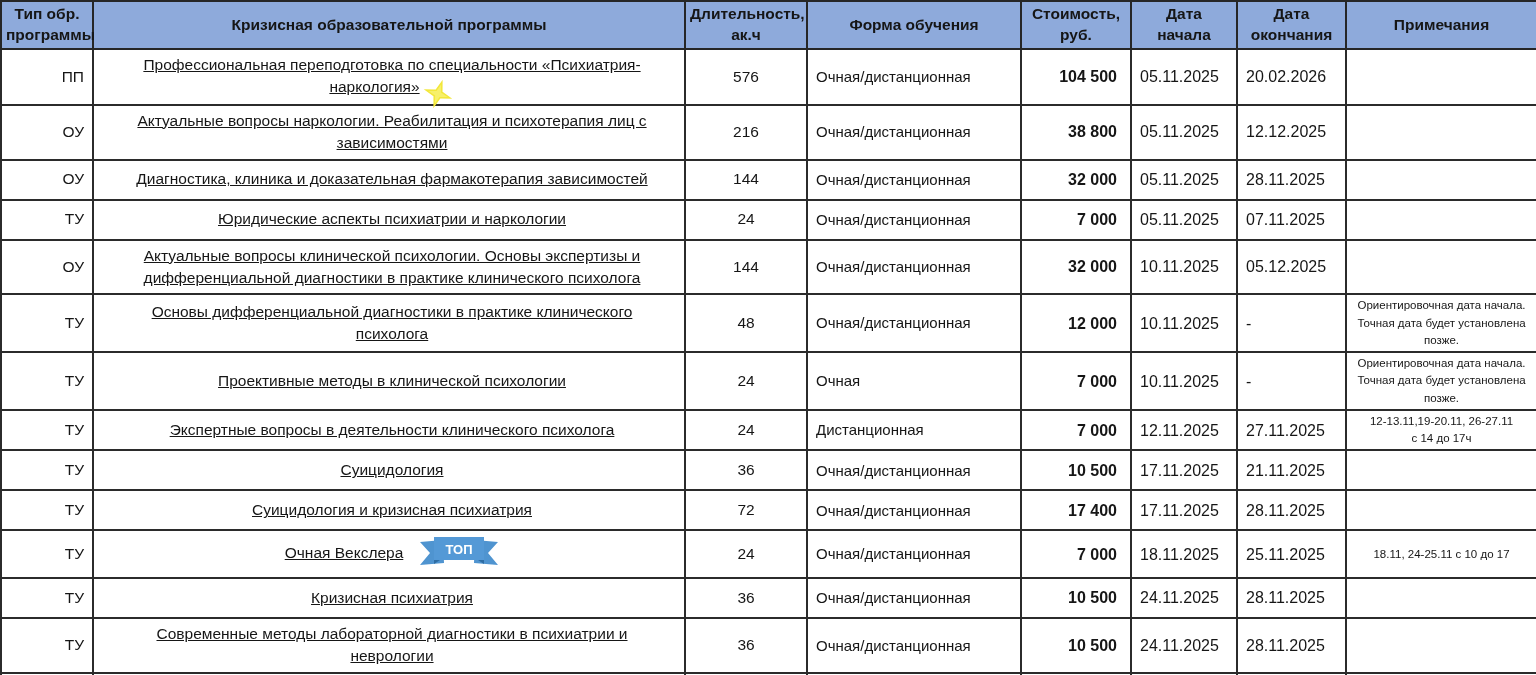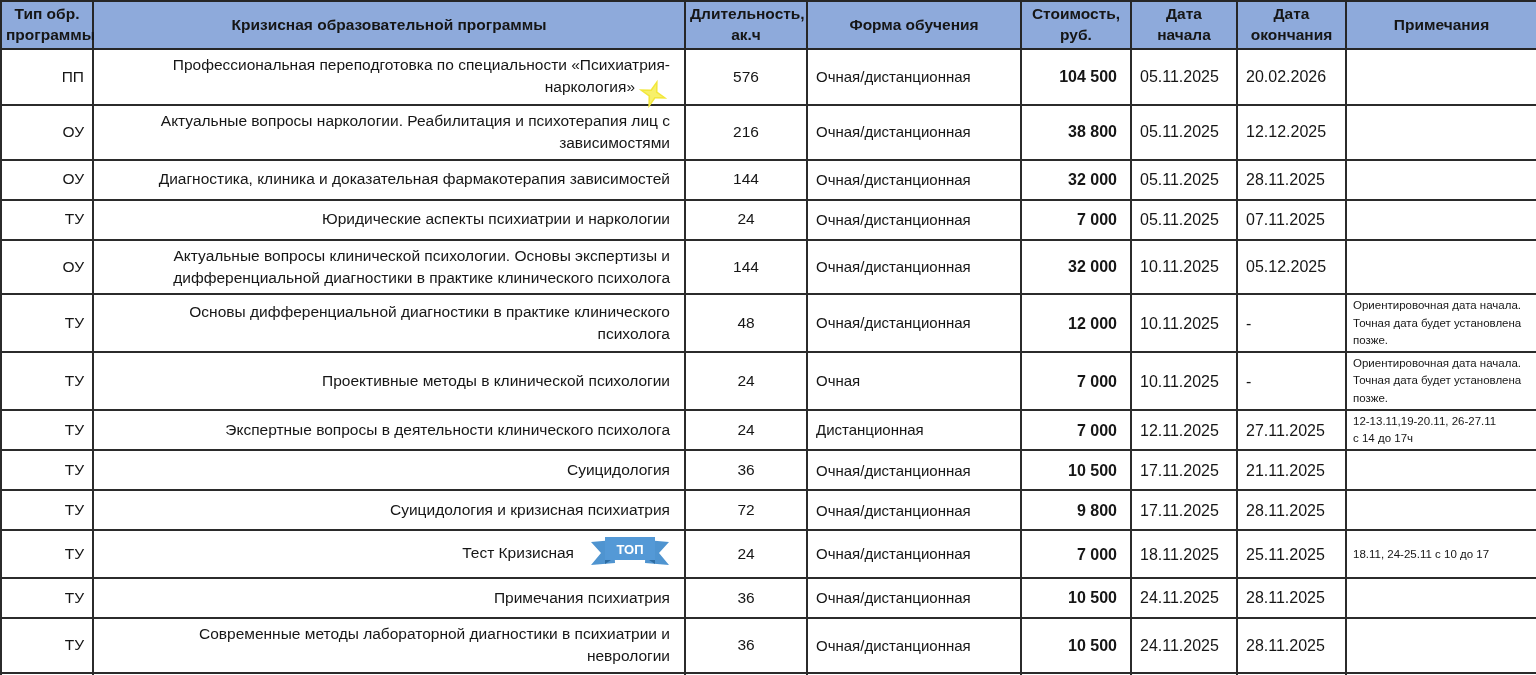--- a/index.html
+++ b/index.html
@@ -45,27 +45,27 @@
     border-color: #262626;
   }
   tbody td {
     font-size: 15.5px;
     vertical-align: middle;
     padding: 4px 8px;
     height: 40px;
     line-height: 1.45;
   }
   td.c-type { text-align: right; }
-  td.c-name { text-align: right; padding-left: 20px; padding-right: 14px; }
+  td.c-name { text-align: center; padding-left: 20px; padding-right: 14px; text-decoration: underline; }
   td.c-dur  { text-align: center; }
   td.c-form { font-size: 15px; }
   td.c-cost { text-align: right; font-weight: bold; padding-right: 13px; font-size: 16px; }
   td.c-start, td.c-end { font-size: 16px; }
   td.c-notes {
-    text-align: left;
+    text-align: center;
     font-size: 11.5px;
     line-height: 1.5;
     white-space: pre-line;
     padding: 2px 6px;
   }
   .name-wrap { position: relative; display: inline; }
   .star {
     display: inline-block;
     vertical-align: middle;
     margin-left: 1px;
@@ -213,45 +213,45 @@
     <td class="c-cost">10 500</td>
     <td class="c-start">17.11.2025</td>
     <td class="c-end">21.11.2025</td>
     <td class="c-notes"></td>
   </tr>
         <tr>
     <td class="c-type">ТУ</td>
     <td class="c-name"><span class="name-wrap"><span>Суицидология и кризисная психиатрия</span></span></td>
     <td class="c-dur">72</td>
     <td class="c-form">Очная/дистанционная</td>
-    <td class="c-cost">9 800</td>
+    <td class="c-cost">17 400</td>
     <td class="c-start">17.11.2025</td>
     <td class="c-end">28.11.2025</td>
     <td class="c-notes"></td>
   </tr>
         <tr>
     <td class="c-type">ТУ</td>
-    <td class="c-name"><span class="name-wrap"><span>Тест Кризисная</span><span class="badge"><svg width="80" height="31" viewBox="0 0 80 31">
+    <td class="c-name"><span class="name-wrap"><span>Очная Векслера</span><span class="badge"><svg width="80" height="31" viewBox="0 0 80 31">
                   <polygon points="1,7 24,5 25,28 1,30 11,18" fill="#4f94d0"></polygon>
                   <polygon points="79,7 56,5 55,28 79,30 69,18" fill="#4f94d0"></polygon>
                   <polygon points="15,25 15,29 21,25" fill="#2e6da4"></polygon>
                   <polygon points="65,25 65,29 59,25" fill="#2e6da4"></polygon>
                   <rect x="15" y="2" width="50" height="23" fill="#5499d6"></rect>
                   <text x="40" y="18.5" text-anchor="middle" fill="#ffffff" font-family="Liberation Sans, sans-serif" font-size="13" font-weight="bold">ТОП</text>
                 </svg></span></span></td>
     <td class="c-dur">24</td>
     <td class="c-form">Очная/дистанционная</td>
     <td class="c-cost">7 000</td>
     <td class="c-start">18.11.2025</td>
     <td class="c-end">25.11.2025</td>
     <td class="c-notes">18.11, 24-25.11 с 10 до 17</td>
   </tr>
         <tr>
     <td class="c-type">ТУ</td>
-    <td class="c-name"><span class="name-wrap"><span>Примечания психиатрия</span></span></td>
+    <td class="c-name"><span class="name-wrap"><span>Кризисная психиатрия</span></span></td>
     <td class="c-dur">36</td>
     <td class="c-form">Очная/дистанционная</td>
     <td class="c-cost">10 500</td>
     <td class="c-start">24.11.2025</td>
     <td class="c-end">28.11.2025</td>
     <td class="c-notes"></td>
   </tr>
         <tr>
     <td class="c-type">ТУ</td>
     <td class="c-name"><span class="name-wrap"><span>Современные методы лабораторной диагностики в психиатрии и неврологии</span></span></td>

